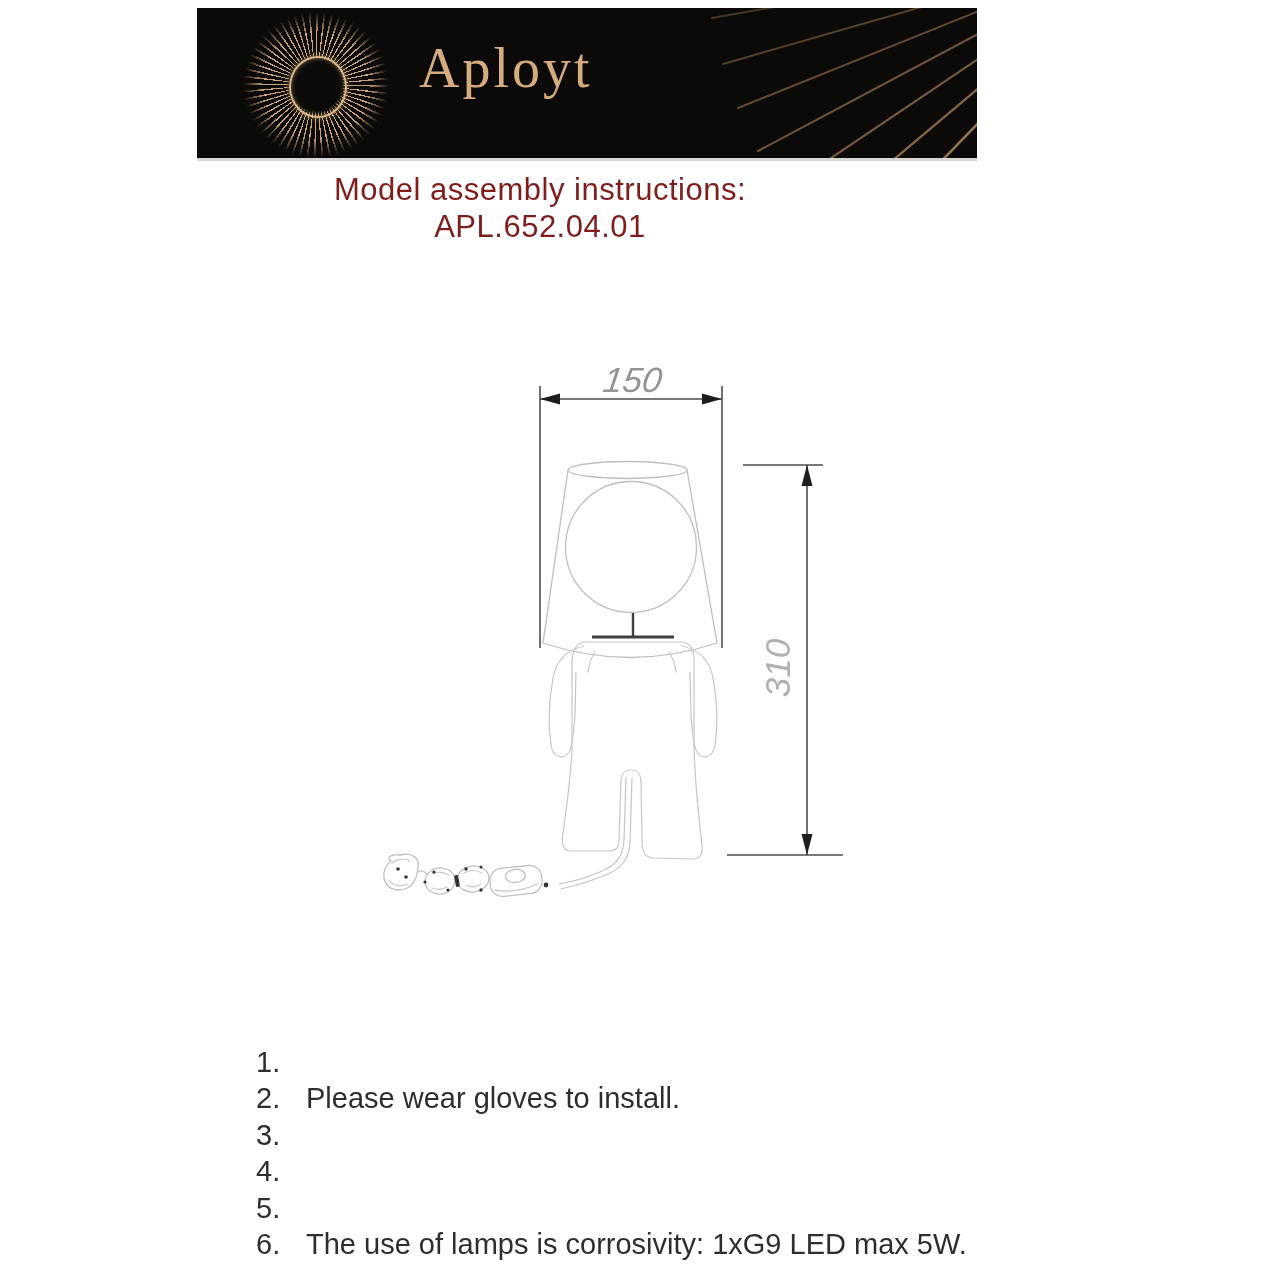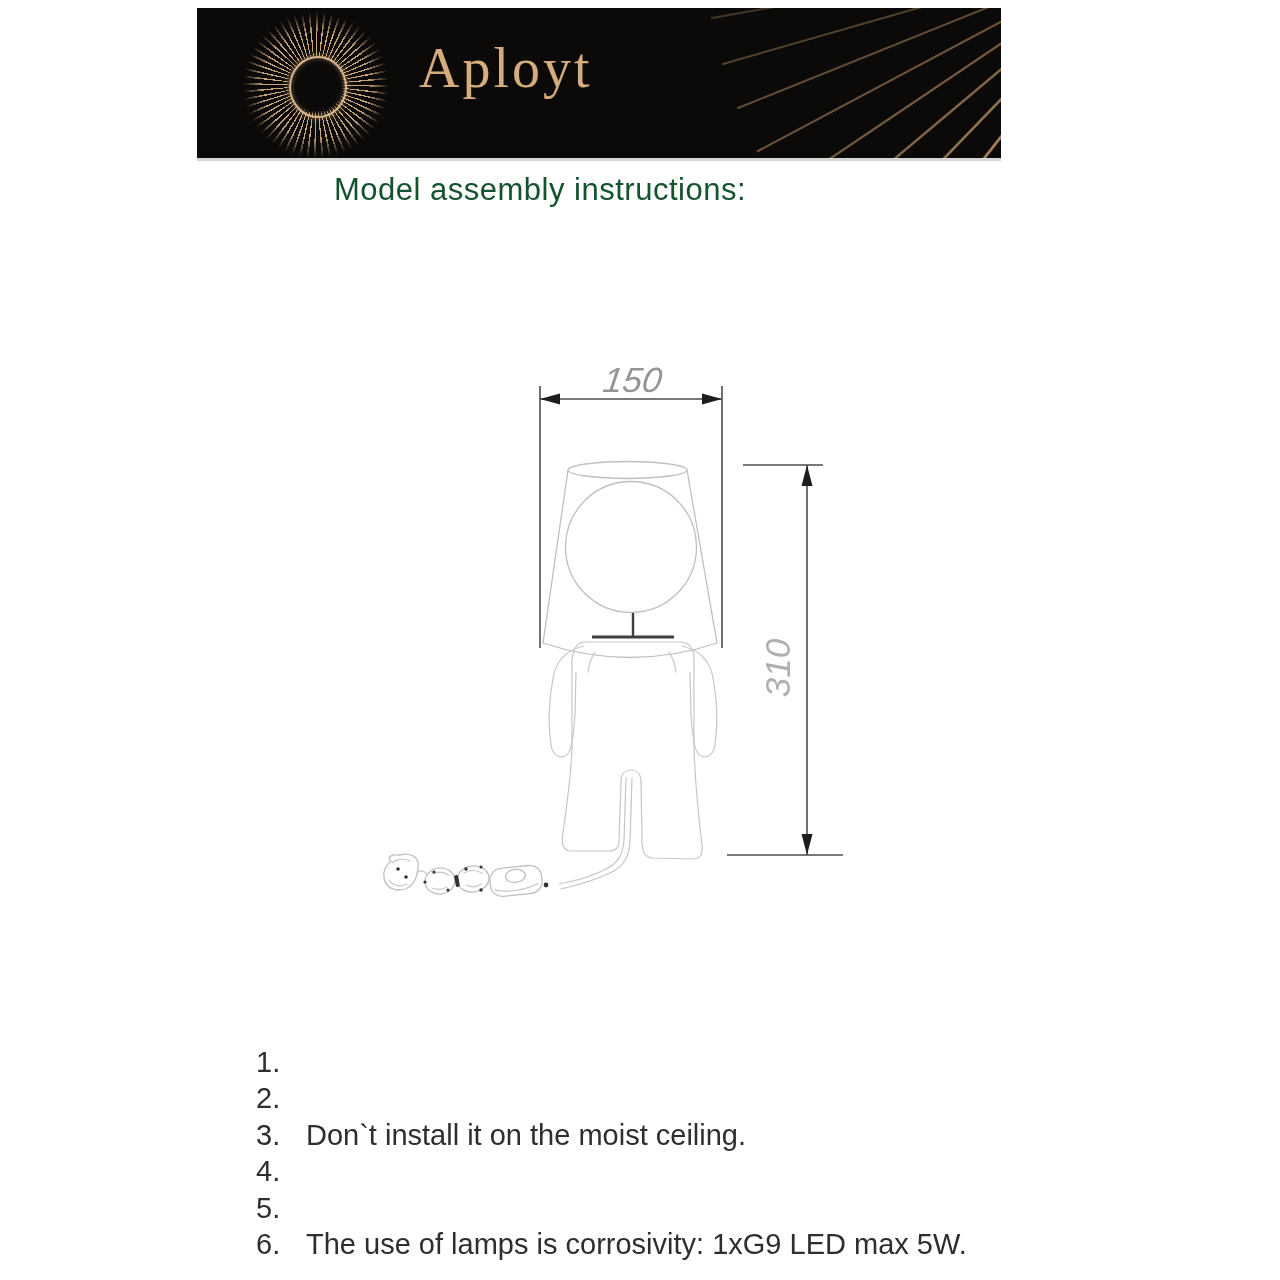--- a/index.html
+++ b/index.html
@@ -5,42 +5,41 @@
   html,body{margin:0;padding:0;background:#ffffff;}
   .page{
     position:relative;width:1280px;height:1280px;background:#ffffff;overflow:hidden;
     font-family:"Liberation Sans",sans-serif;
   }
   
   .banner{
     position:absolute;left:197px;top:8px;width:780px;height:150px;
     background:#0c0a08;overflow:hidden;
     box-shadow:0 3px 0 #d6d6d6;
-    padding-left:24px;
   }
   .sunburst{position:absolute;left:44px;top:2px;width:150px;height:150px;}
   .sunburst-rays{
     position:absolute;inset:0;border-radius:50%;
     background:repeating-conic-gradient(from 0deg,rgba(213,175,128,.95) 0deg 1.6deg,rgba(0,0,0,0) 1.6deg 6deg);
     -webkit-mask:radial-gradient(circle closest-side,transparent 0 26px,#000 30px 52px,rgba(0,0,0,.45) 63px,transparent 73px);
             mask:radial-gradient(circle closest-side,transparent 0 26px,#000 30px 52px,rgba(0,0,0,.45) 63px,transparent 73px);
   }
   .sunburst-ring{
     position:absolute;left:50%;top:50%;width:54px;height:58px;margin:-29px 0 0 -27px;
     border-radius:50%;border:2px solid rgba(227,192,146,.95);
     box-shadow:0 0 7px rgba(227,192,146,.55), inset 0 0 5px rgba(227,192,146,.45);
   }
   .brand{
     position:absolute;left:222px;top:32px;
     font-family:"Liberation Serif",serif;font-size:56px;font-weight:400;
     color:#d4ac7e;letter-spacing:3px;line-height:1;
   }
   .fan{position:absolute;left:0;top:0;width:886px;height:150px;}
   
-  .title-block{position:absolute;left:0;top:171px;width:1080px;text-align:center;color:#14532d;}
+  .title-block{position:absolute;left:0;top:171px;width:1080px;text-align:center;color:#7f1d1d;}
   .title-line{font-size:31px;line-height:37px;letter-spacing:.5px;}
   
   .diagram{position:absolute;left:230px;top:350px;width:640px;height:620px;}
   .dimline{stroke:#4d4d4d;stroke-width:1.6;fill:none;}
   .dimarrow{fill:#1d1d1d;stroke:none;}
   .dimtext{font-family:"Liberation Sans",sans-serif;font-style:italic;fill:#949494;font-size:35px;}
   .dimtext-v{fill:#b0b0b0;}
   .sketch{stroke:#bfbfbf;stroke-width:1.3;fill:none;stroke-linecap:round;stroke-linejoin:round;}
   .sketch-light{stroke:#c6c6c6;stroke-width:1.2;fill:none;stroke-linecap:round;stroke-linejoin:round;}
   .hard{stroke:#3f3f3f;fill:none;}
@@ -79,20 +78,21 @@
         <line x1="958" y1="-68" x2="804" y2="355" stroke-width="3.2" opacity="0.95"></line>
         <line x1="958" y1="-68" x2="849" y2="369" stroke-width="3.4" opacity="1"></line>
         <line x1="958" y1="-68" x2="895" y2="378" stroke-width="3.4" opacity="1"></line>
         <line x1="958" y1="-68" x2="942" y2="382" stroke-width="3.4" opacity="1"></line>
       </g>
     </svg>
   </header>
 
   <div class="title-block">
     <div class="title-line">Model assembly instructions:</div>
+    <div class="title-line">APL.652.04.01</div>
   </div>
 
   <svg class="diagram" viewBox="230 350 640 620">
 
     <g>
       <path class="dimline" d="M540,386 V648"></path>
       <path class="dimline" d="M722,386 V648"></path>
       <path class="dimline" d="M540,399 H722"></path>
       <polygon class="dimarrow" points="540,399 560,393.5 560,404.5"></polygon>
       <polygon class="dimarrow" points="722,399 702,393.5 702,404.5"></polygon>
@@ -173,24 +173,24 @@
       </g>
     </g>
   </svg>
 
   <ol class="instructions">
     <li>
       <span class="num">1.</span>
     </li>
     <li>
       <span class="num">2.</span>
+      <span class="txt">Please wear gloves to install.</span>
     </li>
     <li>
       <span class="num">3.</span>
-      <span class="txt">Don`t install it on the moist ceiling.</span>
     </li>
     <li>
       <span class="num">4.</span>
     </li>
     <li>
       <span class="num">5.</span>
     </li>
     <li>
       <span class="num">6.</span>
       <span class="txt">The use of lamps is corrosivity: 1xG9 LED max 5W.</span>

